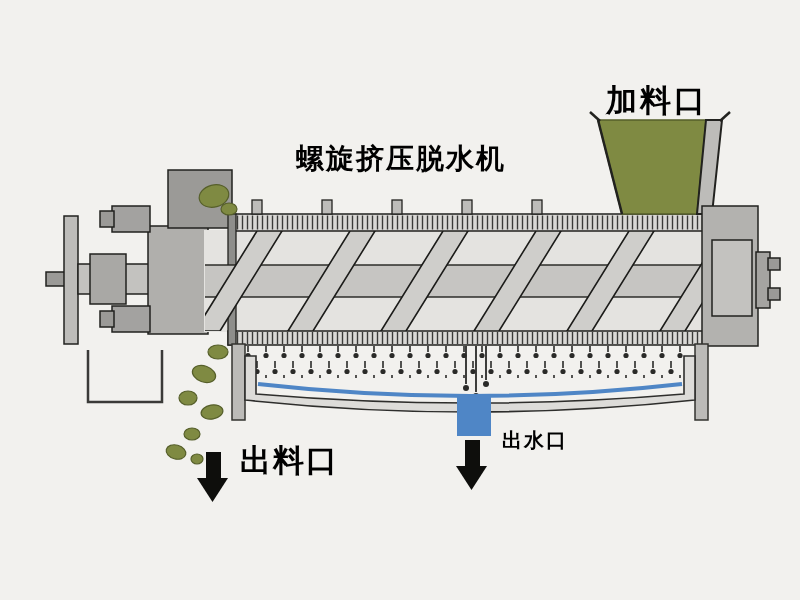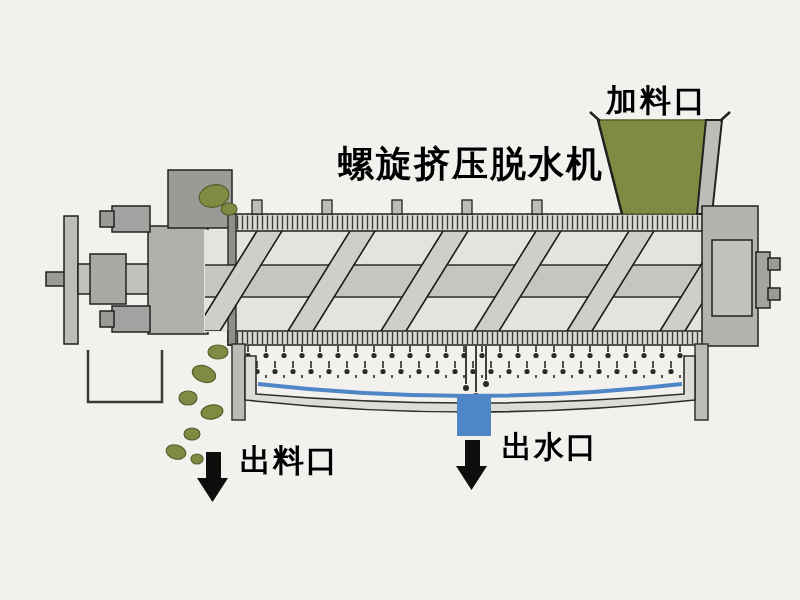--- a/index.html
+++ b/index.html
@@ -14,24 +14,24 @@
     overflow:hidden;
   }
   .stage svg{position:absolute;left:0;top:0;}
   .lbl{
     position:absolute;
     font-weight:700;
     color:#000000;
     white-space:nowrap;
     user-select:none;
   }
-  .lbl.title{left:296px;top:140px;font-size:36px;letter-spacing:2px;margin-left:42px;}
+  .lbl.title{left:296px;top:140px;font-size:28px;letter-spacing:2px;}
   .lbl.feed{left:606px;top:80px;font-size:31px;letter-spacing:3px;}
   .lbl.discharge{left:240px;top:440px;font-size:31px;letter-spacing:2px;}
-  .lbl.water{left:502px;top:427px;font-size:30px;letter-spacing:2px;}
+  .lbl.water{left:502px;top:427px;font-size:20px;letter-spacing:2px;}
 
   .c-green{fill:var(--material-green,#7f8a42);}
   .c-blue{fill:var(--water-blue,#4f86c6);}
   .c-gray{fill:var(--machine-gray,#bdbcb9);}
   .c-gray-d{fill:var(--machine-gray-dark,#9b9a97);}
   .c-gray-l{fill:var(--machine-gray-light,#d9d8d5);}
 </style>
 </head>
 <body>
 

